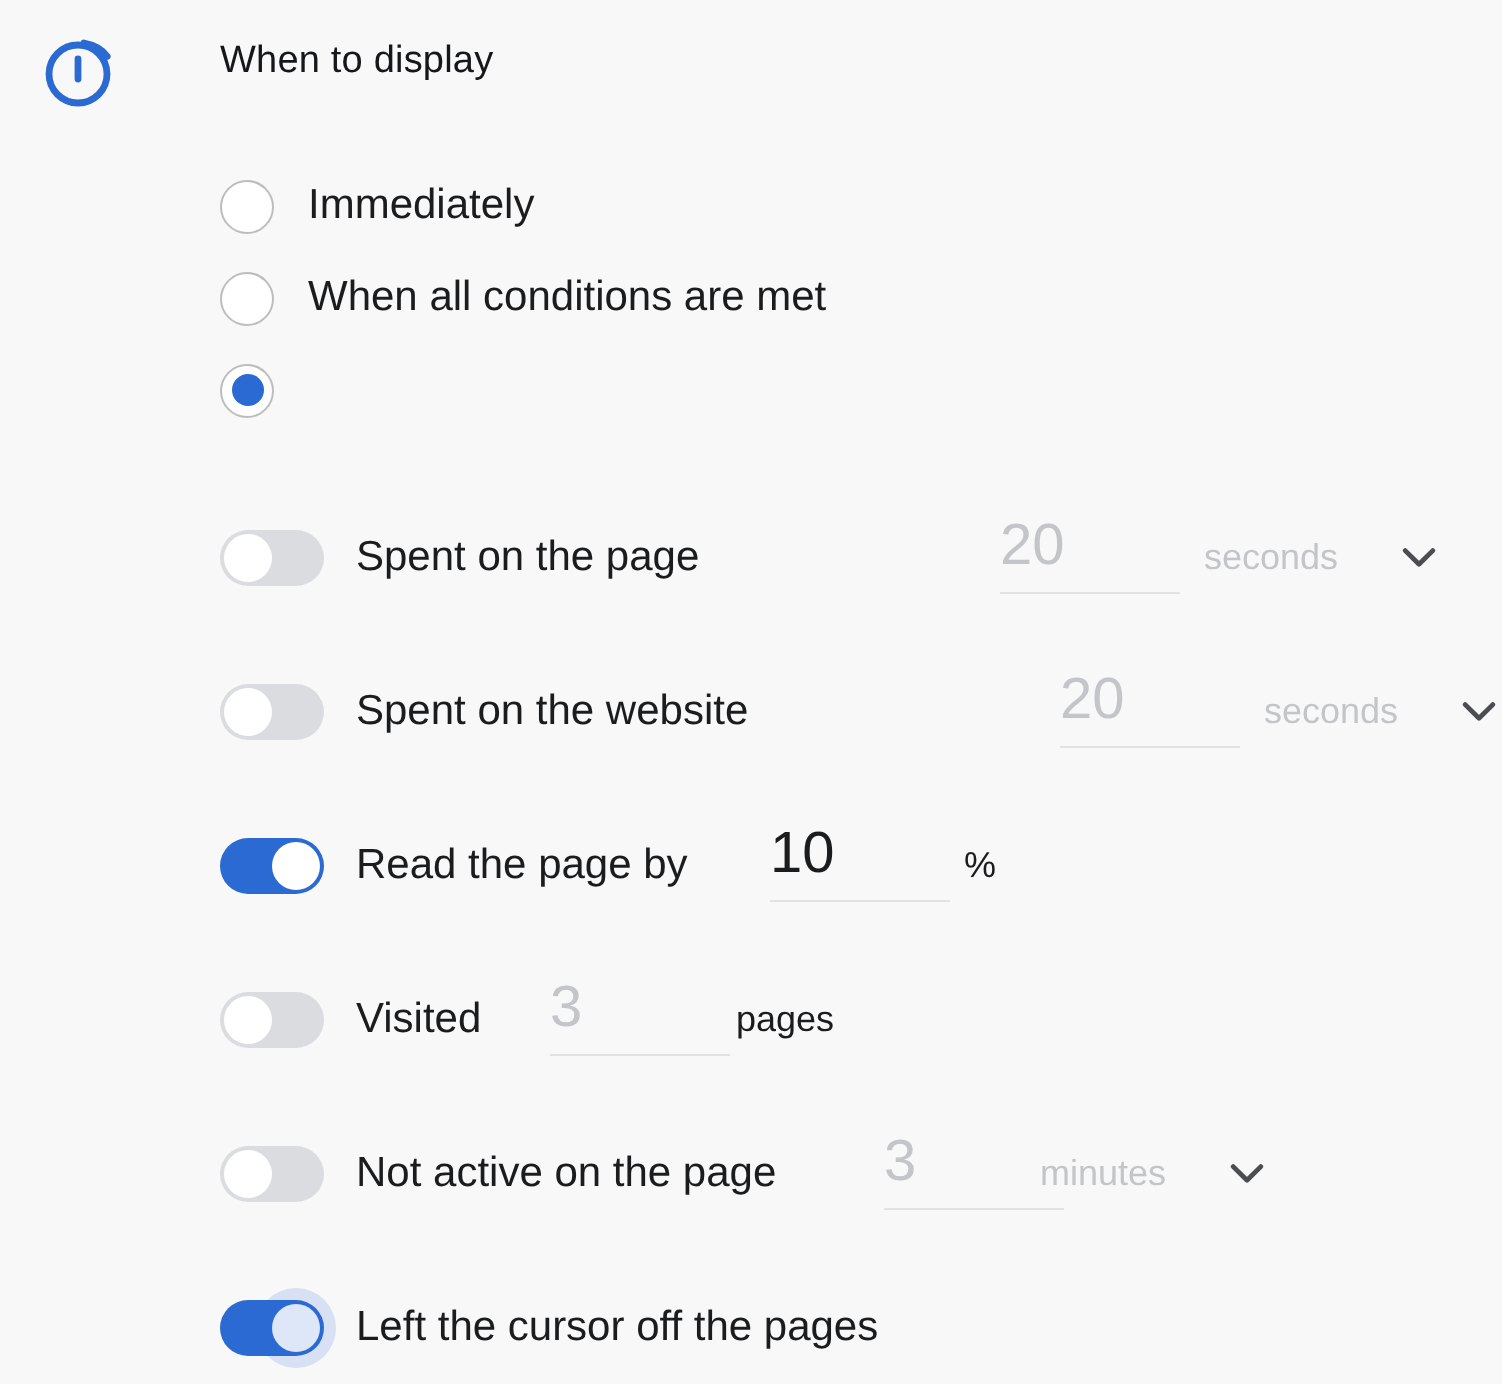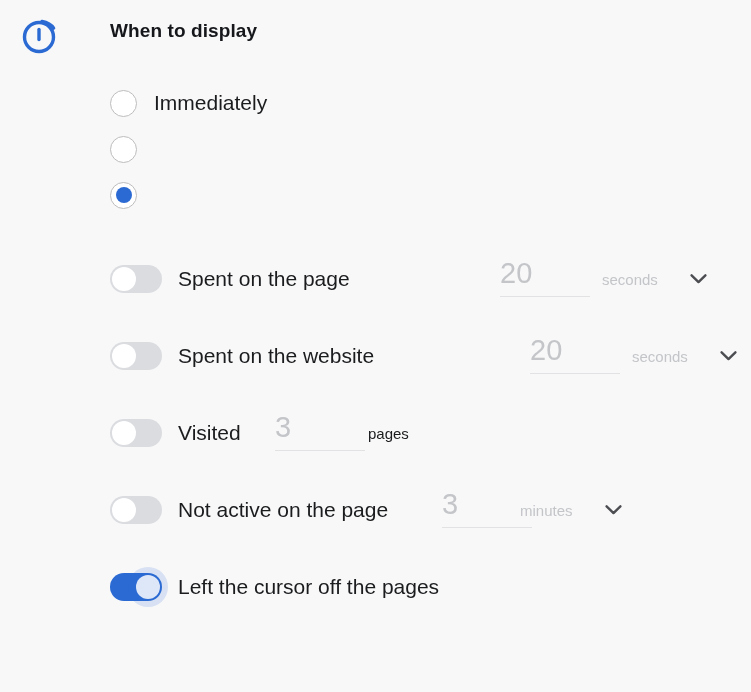--- a/index.html
+++ b/index.html
@@ -27,21 +27,21 @@
     left: 18px;
     top: 10px;
     width: 44px;
     height: 46px;
   }
   .panel-title {
     position: absolute;
     left: 110px;
     top: 20px;
     font-size: 19px;
-    font-weight: bold;
+    font-weight: normal;
     letter-spacing: 0.1px;
     color: #15171a;
     white-space: nowrap;
   }
 
   
   .radio-group {
     position: absolute;
     left: 110px;
     top: 80px;
@@ -158,21 +158,21 @@
     color: #1b1c1e;
   }
 
   
   .unit {
     position: absolute;
     top: 50%;
     transform: translateY(-50%);
     display: flex;
     align-items: center;
-    font-size: 15px;
+    font-size: 18px;
     color: #c3c5c8;
     white-space: nowrap;
     gap: 14px;
   }
   .unit.solid {
     color: #1b1c1e;
   }
   .unit .chev {
     margin-left: 18px;
     display: inline-flex;
@@ -200,20 +200,21 @@
       <span class="radio">
           <span class="dot"></span>
         </span>
       <span class="radio-label">Immediately</span>
     </div>
 
     <div class="radio-row">
       <span class="radio">
           <span class="dot"></span>
         </span>
+      <span class="radio-label">When all conditions are met</span>
     </div>
 
     <div class="radio-row">
       <span class="radio checked">
           <span class="dot"></span>
         </span>
     </div>
 
   </div>
 
@@ -244,20 +245,28 @@
       <span class="unit" style="left:522px">
         <span>seconds</span>
         <span class="chev">
           <svg width="17" height="11" viewBox="0 0 17 11">
               <path d="M1.6 1.8 L8.5 8.6 L15.4 1.8" fill="none" stroke="#4b4d51" stroke-width="2.4" stroke-linecap="round" stroke-linejoin="round"></path>
             </svg>
         </span>
       </span>
     </div>
 
+    <div class="cond-row">
+      <span class="toggle on">
+          <span class="thumb"></span>
+        </span>
+      <span class="cond-label">Read the page by</span>
+      <span class="num-field active" style="left:275px">10</span>
+      <span class="unit solid" style="left:372px">%</span>
+    </div>
 
     <div class="cond-row">
       <span class="toggle">
           <span class="thumb"></span>
         </span>
       <span class="cond-label">Visited</span>
       <span class="num-field" style="left:165px">3</span>
       <span class="unit solid" style="left:258px">pages</span>
     </div>
 

